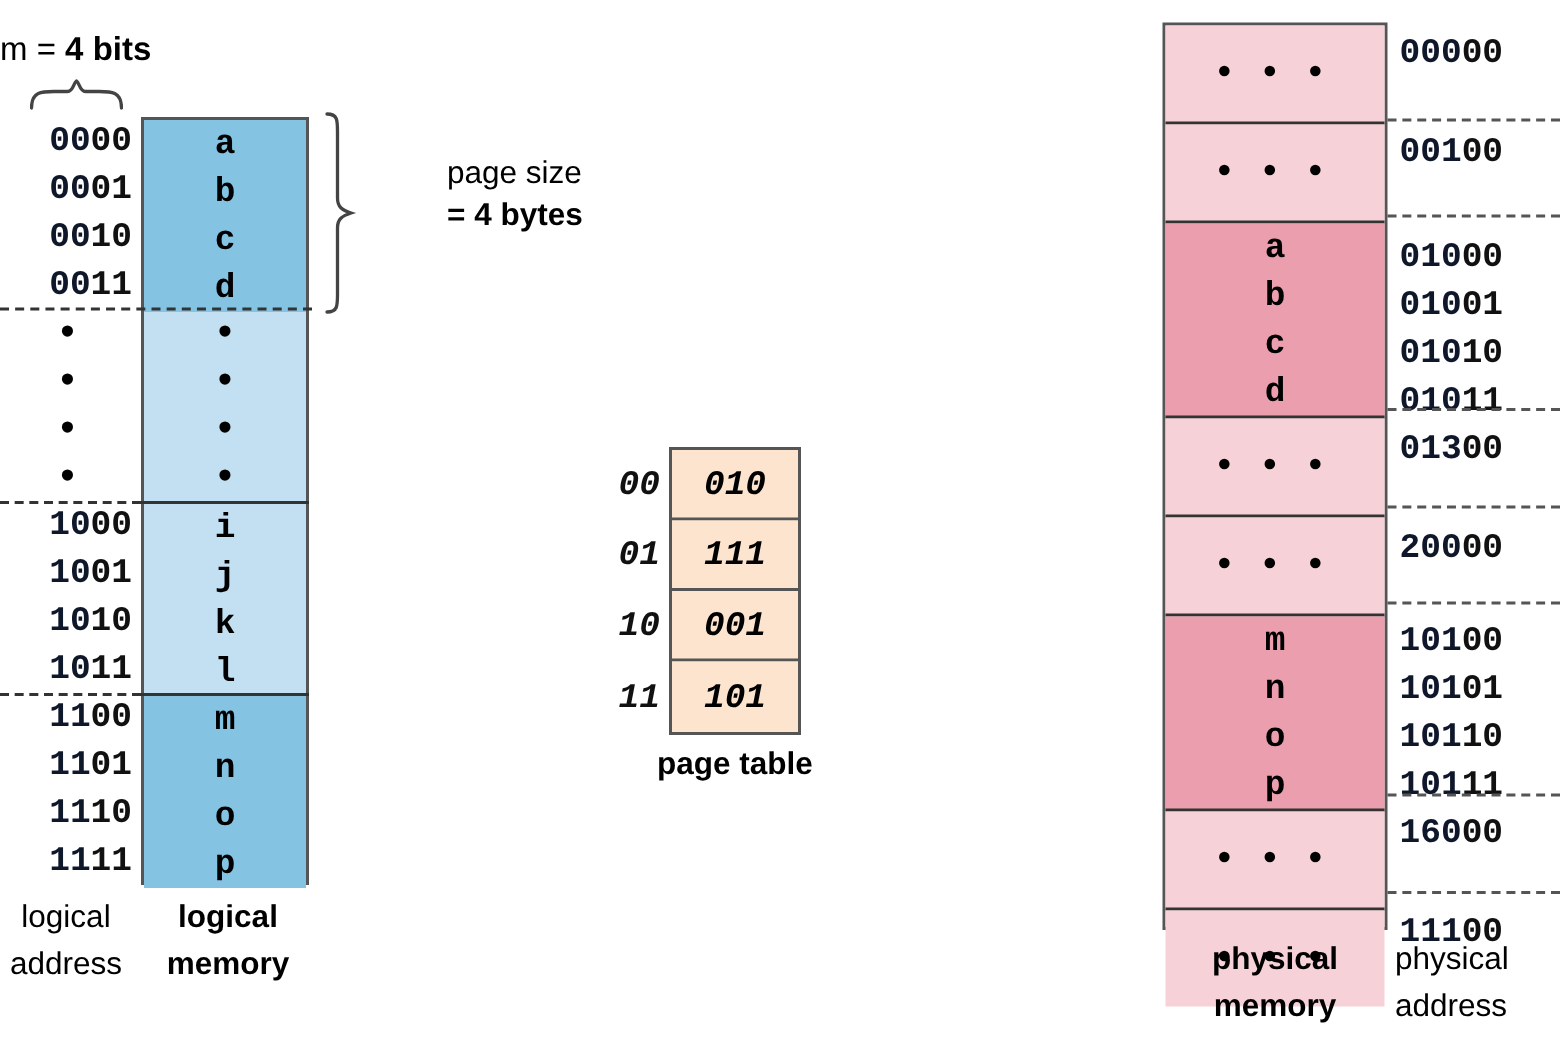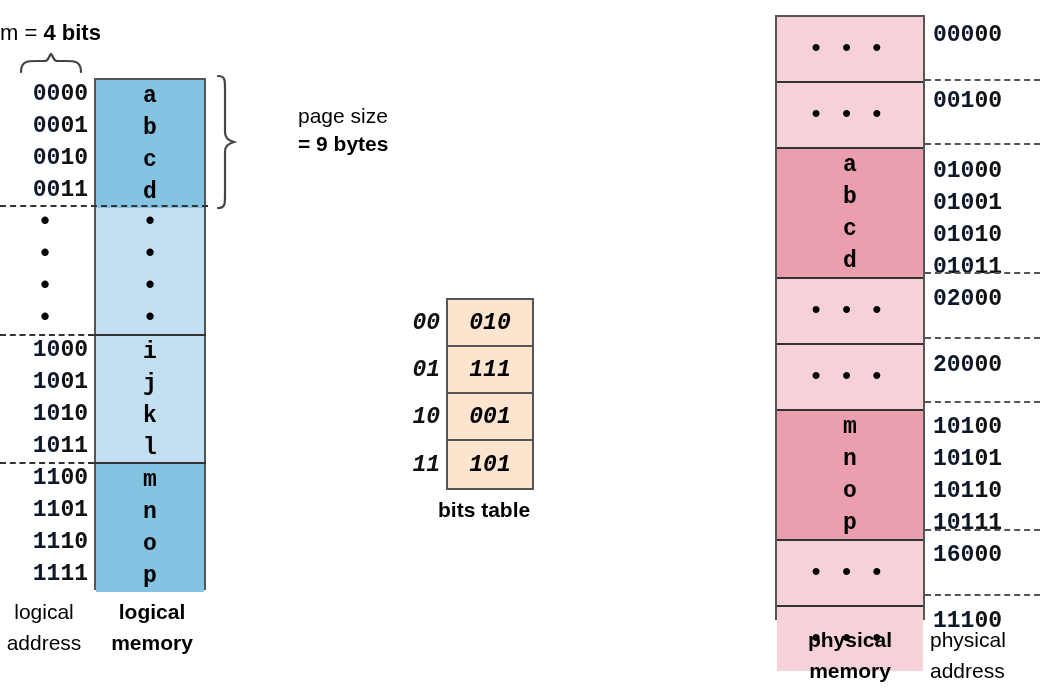--- a/index.html
+++ b/index.html
@@ -225,34 +225,34 @@
       <span class="pagebits">11</span>
       <span class="offbits">11</span>
     </div>
 </div>
 
 <svg class="abs" id="pagesize-brace" viewBox="0 0 26 136">
   <path d="M4 2 C11 2, 11 6, 11 14 L11 58 C11 64, 14 66, 20 68 C14 70, 11 72, 11 78 L11 122 C11 130, 11 134, 4 134" fill="none" stroke="#444" stroke-width="2.2" stroke-linecap="round"></path>
 </svg>
 <div class="abs" id="pagesize-label">
   <div>page size</div>
-  <div style="font-weight:bold">= 9 bytes</div>
+  <div style="font-weight:bold">= 4 bytes</div>
 </div>
 
 <div class="abs" id="page-table">
   <div class="ptrow sep">010<span class="ptidx">00</span>
   </div>
   <div class="ptrow sep">111<span class="ptidx">01</span>
   </div>
   <div class="ptrow sep">001<span class="ptidx">10</span>
   </div>
   <div class="ptrow">101<span class="ptidx">11</span>
   </div>
 </div>
-<div class="abs" id="page-table-caption">bits table</div>
+<div class="abs" id="page-table-caption">page table</div>
 
 <div class="abs" id="physical-memory">
 
   <div class="pmframe pm-lt pmsolid">
     <div class="pmdots">• • •</div>
   </div>
 
   <div class="pmframe pm-lt pmsolid">
     <div class="pmdots">• • •</div>
   </div>
@@ -309,21 +309,21 @@
   <div class="paddr" style="top:204px">
       <span class="pagebits">010</span>
       <span class="offbits">10</span>
     </div>
   <div class="paddr" style="top:236px">
       <span class="pagebits">010</span>
       <span class="offbits">11</span>
     </div>
 
   <div class="paddr" style="top:268px">
-      <span class="pagebits">020</span>
+      <span class="pagebits">013</span>
       <span class="offbits">00</span>
     </div>
   <div class="paddr" style="top:334px">
       <span class="pagebits">200</span>
       <span class="offbits">00</span>
     </div>
 
   <div class="paddr" style="top:396px">
       <span class="pagebits">101</span>
       <span class="offbits">00</span>

